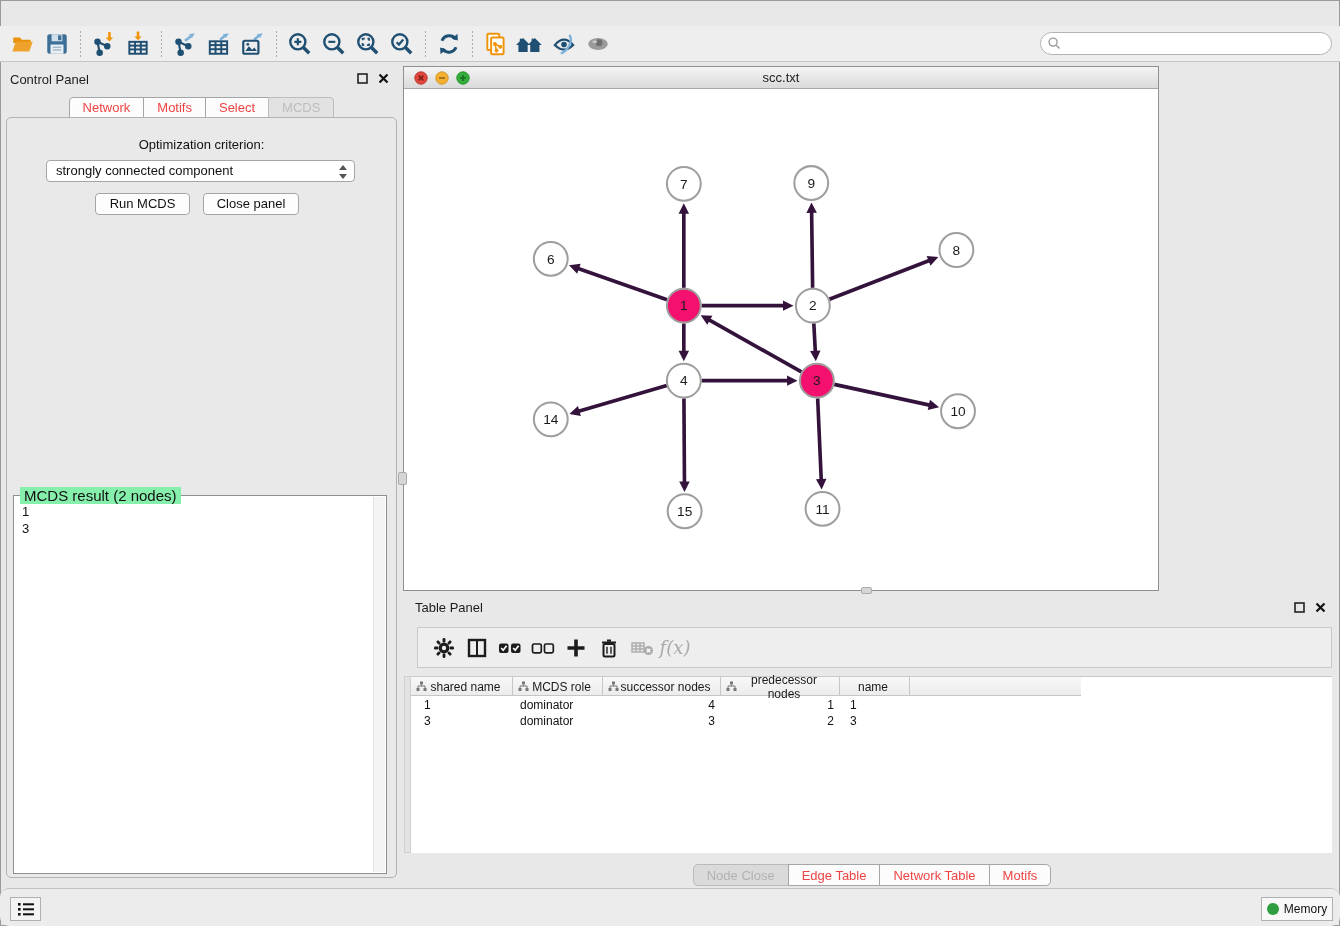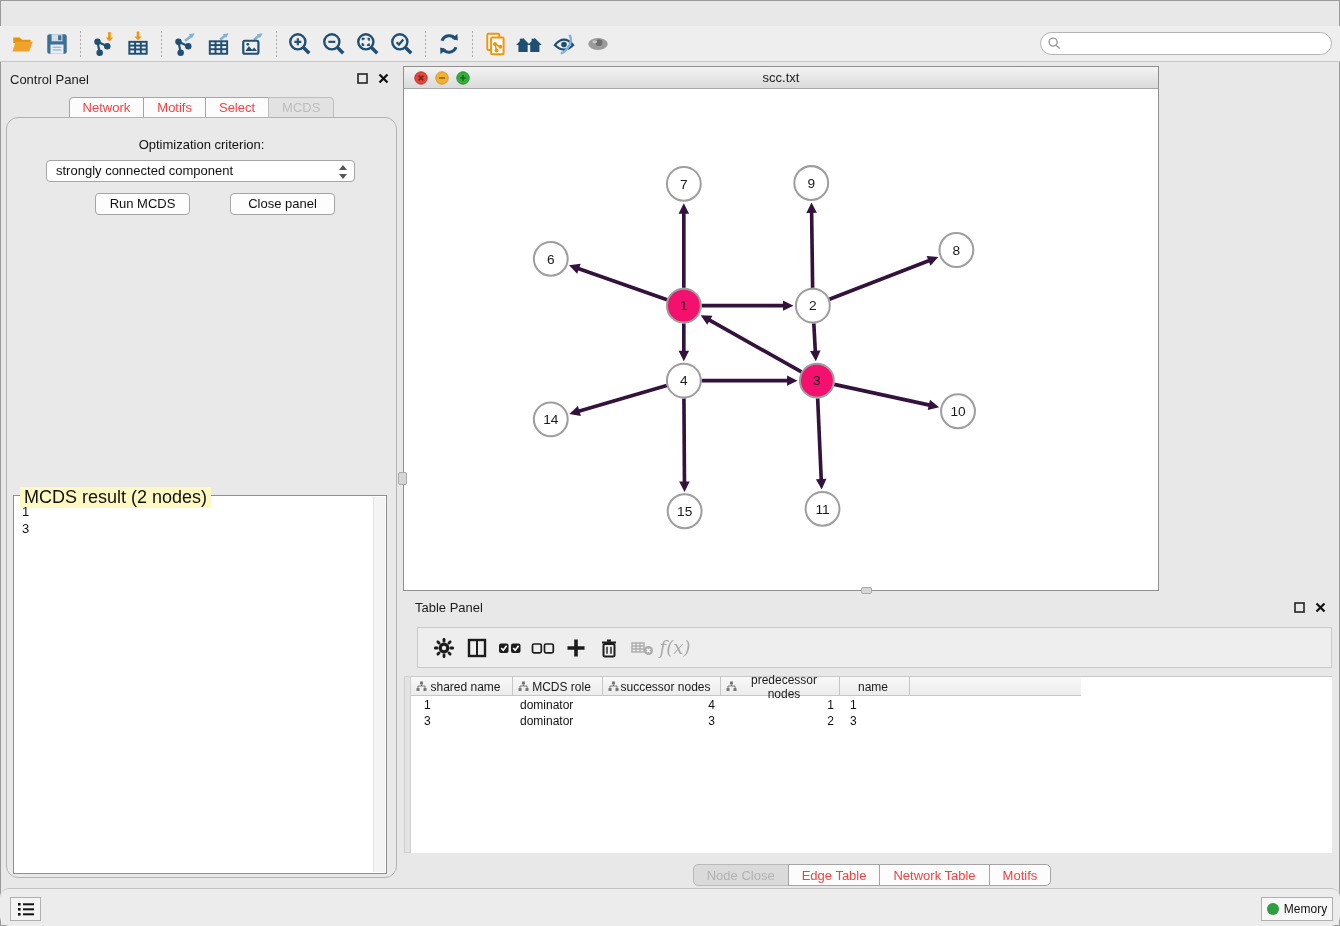--- a/index.html
+++ b/index.html
@@ -31,38 +31,38 @@
   .cp-header{position:absolute;left:0;top:66px;width:403px;height:30px;}
   .cp-header .ptitle{position:absolute;left:10px;top:6px;font-size:13px;color:#1c1c1c;}
   .panel-icons{position:absolute;right:14px;top:7px;display:flex;gap:10px;align-items:center;}
   .cp-tabs{position:absolute;left:0;top:97px;width:403px;display:flex;justify-content:center;}
   .tab{height:21px;line-height:20px;padding:0 13px;font-size:13px;color:#ef4444;
     background:#fcfcfc;border:1px solid #a5a5a5;margin-right:-1px;}
   .tab.first{border-radius:4px 0 0 0;}
   .tab.last{border-radius:0 4px 0 0;margin-right:0;}
   .tab.sel{background:#e2e2e2;color:#bdbdbd;border-color:#bdbdbd;}
   .cp-body{position:absolute;left:6px;top:117px;width:391px;height:761px;background:#e9e9e9;
-    border:1px solid #b2b2b2;border-radius:12px;}
+    border:1px solid #b2b2b2;border-radius:5px;}
   .opt-label{position:absolute;left:0;top:19px;width:100%;text-align:center;font-size:13px;color:#111;}
   .criterion{position:absolute;left:39px;top:42px;width:309px;height:22px;background:#fff;
     border:1px solid #a5a5a5;border-radius:4px;font-size:13px;color:#111;line-height:20px;
     padding-left:9px;}
   .stepper{position:absolute;right:5px;top:3px;width:11px;height:16px;}
   .stepper .up{position:absolute;top:1px;left:1px;width:0;height:0;
     border-left:4.5px solid transparent;border-right:4.5px solid transparent;border-bottom:5px solid #555;}
   .stepper .dn{position:absolute;bottom:1px;left:1px;width:0;height:0;
     border-left:4.5px solid transparent;border-right:4.5px solid transparent;border-top:5px solid #555;}
   .cp-btn{position:absolute;top:75px;height:22px;background:#fdfdfd;border:1px solid #a5a5a5;
     border-radius:4px;font-size:13px;color:#111;text-align:center;line-height:20px;}
   .btn-run{left:88px;width:95px;}
-  .btn-close{left:196px;width:105px;margin-left:27px;}
+  .btn-close{left:196px;width:96px;}
   .result-fs{position:absolute;left:6px;top:377px;width:374px;height:379px;background:#fff;
     border:1px solid #8f8f8f;}
-  .result-fs .legend{position:absolute;left:6px;top:-9px;background:#fef9c3;padding:0 4px;
-    font-size:18px;color:#111;}
+  .result-fs .legend{position:absolute;left:6px;top:-9px;background:#86efac;padding:0 4px;
+    font-size:15px;color:#111;}
   .result-lines{position:absolute;left:8px;top:7px;font-size:13px;color:#111;line-height:17px;}
   .result-scroll{position:absolute;right:1px;top:1px;bottom:1px;width:12px;background:#f4f4f4;
     border-left:1px solid #e2e2e2;}
   
   .netwin{position:absolute;left:403px;top:66px;width:756px;height:525px;border:1px solid #8f8f8f;
     background:#fff;}
   .netwin .wtitle{position:absolute;left:0;top:0;width:100%;height:22px;
     background:linear-gradient(#f4f4f4,#dadada);border-bottom:1px solid #a8a8a8;}
   .wtitle .wname{position:absolute;left:0;top:3px;width:100%;text-align:center;font-size:13px;color:#222;}
   .lights{position:absolute;left:10px;top:4px;display:flex;gap:7px;}

